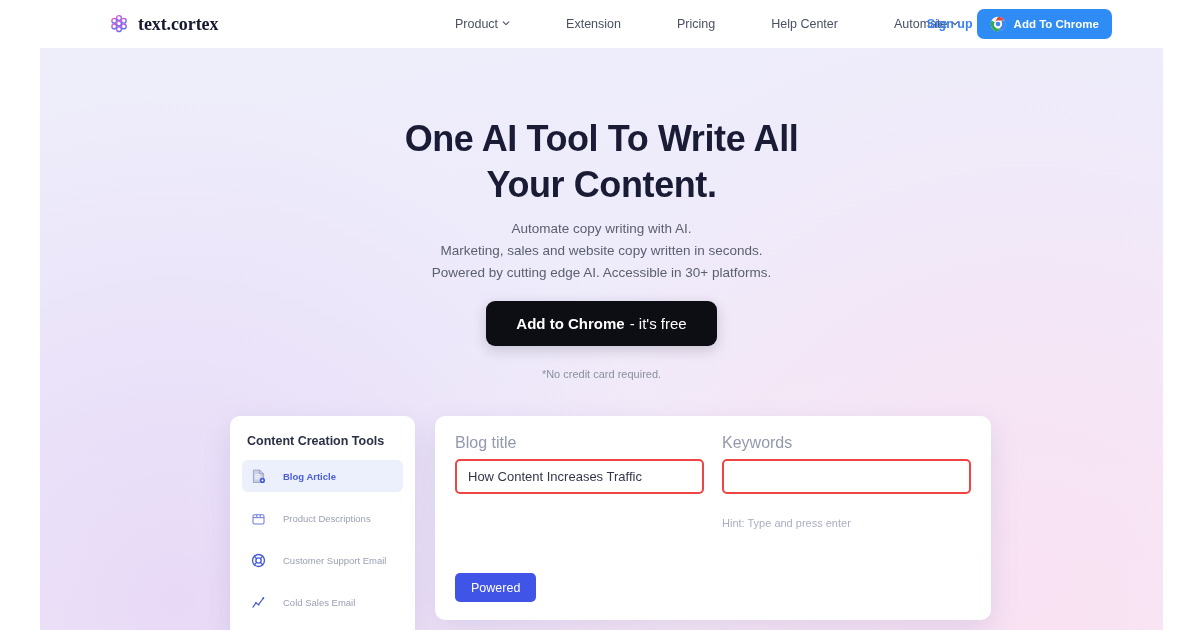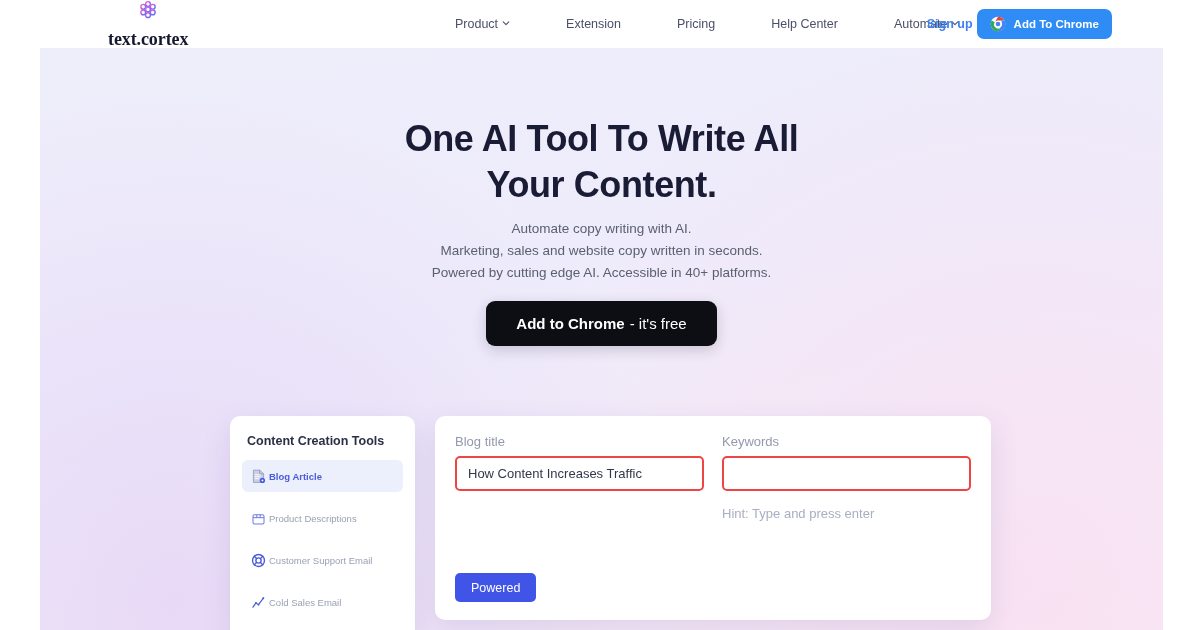--- a/index.html
+++ b/index.html
@@ -27,21 +27,20 @@
     align-items: center;
     z-index: 20;
   }
 
   .brand {
     position: absolute;
     left: 108px;
     display: flex;
     align-items: center;
     gap: 8px;
-    flex-direction: column;
   }
 
   .brand-logo { width: 22px; height: 22px; display: block; }
 
   .brand-text {
     font-family: "Liberation Serif", serif;
     font-size: 18px;
     font-weight: bold;
     color: #16182f;
     letter-spacing: -0.1px;
@@ -208,21 +207,21 @@
     font-size: 12.5px;
     font-weight: bold;
     color: #2b2f45;
     padding-left: 5px;
     margin-bottom: 12px;
   }
 
   .tool-item {
     display: flex;
     align-items: center;
-    gap: 2px;
+    gap: 16px;
     height: 32px;
     padding: 0 8px;
     border-radius: 6px;
     margin-bottom: 10px;
     cursor: pointer;
   }
   .tool-item.active { background: #eceffc; }
 
   .tool-icon { width: 17px; height: 17px; flex: none; display: block; }
 
@@ -248,43 +247,43 @@
     font-size: 12.5px;
     font-weight: bold;
     color: #2b2f45;
     margin-bottom: 16px;
   }
 
   .form-row { display: flex; gap: 18px; }
   .form-col { flex: 1; }
 
   .field-label {
-    font-size: 13px;
+    font-size: 16px;
     color: #9399ad;
     margin-bottom: 7px;
   }
 
   .field-input {
     width: 100%;
     height: 35px;
     border: 2px solid #ef4444;
     border-radius: 5px;
     padding: 0 11px;
     font-size: 13px;
     font-family: "Liberation Sans", sans-serif;
     color: #33374a;
     background: #ffffff;
     outline: none;
   }
   .field-input::placeholder { color: #b9bdcc; }
 
   .field-hint {
-    font-size: 13px;
+    font-size: 11px;
     color: #a9aec0;
-    margin-top: 15px;
+    margin-top: 23px;
   }
 
   .create-btn {
     position: absolute;
     left: 20px;
     bottom: 18px;
     background: #4154e8;
     color: #ffffff;
     border: none;
     border-radius: 5px;
@@ -370,30 +369,31 @@
 <div class="hero">
 
   <div class="hero-title">
     <div>One AI Tool To Write All</div>
     <div>Your Content.</div>
   </div>
 
   <div class="hero-sub">
     <div>Automate copy writing with AI.</div>
     <div>Marketing, sales and website copy written in seconds.</div>
-    <div>Powered by cutting edge AI. Accessible in 40+ platforms.</div>
+    <div>Powered by cutting edge AI. Accessible in 30+ platforms.</div>
   </div>
 
   <div class="cta-wrap">
     <button class="cta-btn">
       <span class="cta-strong">Add to Chrome</span>
       <span class="cta-light">- it's free</span>
     </button>
   </div>
 
+  <div class="cta-note">*No credit card required.</div>
 
   <div class="mock">
 
     <div class="tools-panel">
       <div class="tools-title">Content Creation Tools</div>
 
       <div class="tool-item active">
         <span class="tool-icon">
           <svg viewBox="0 0 20 20" width="17" height="17" aria-hidden="true">
             <path d="M4 2.5h7.5L16 6.8V17H4z" fill="#c9cfe4" stroke="#8d96bd" stroke-width="0.9" stroke-linejoin="round"></path>

